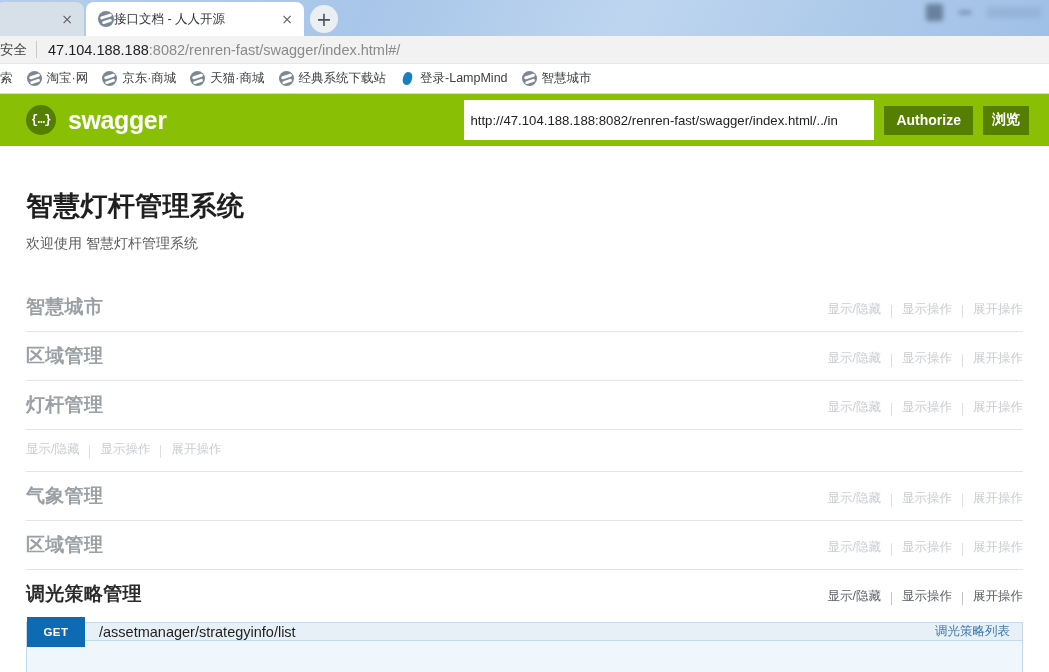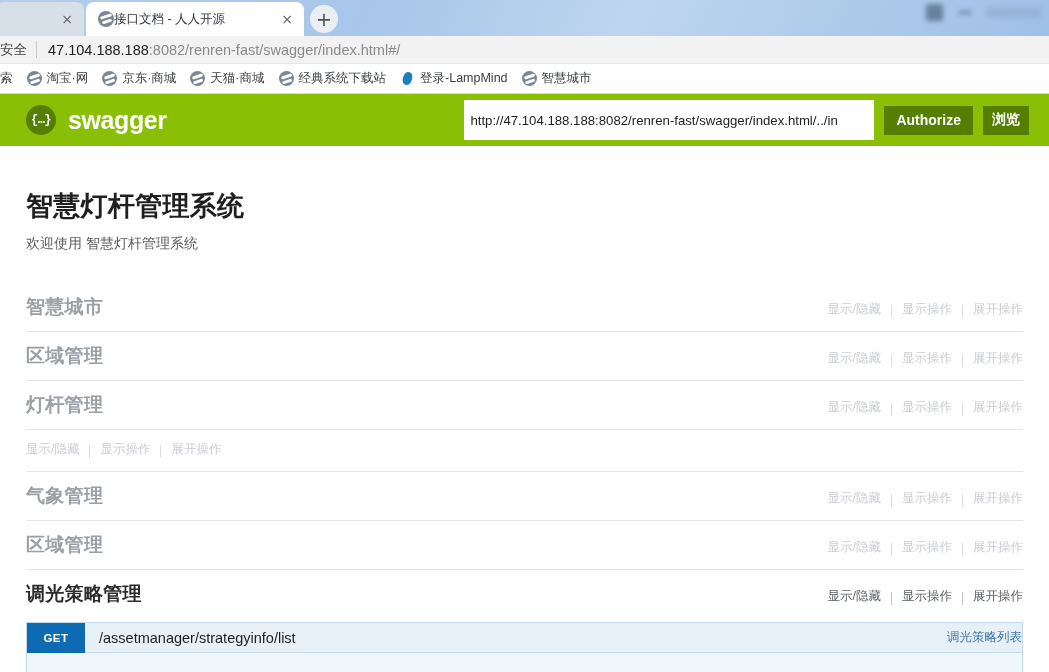--- a/index.html
+++ b/index.html
@@ -263,39 +263,40 @@
   .endpoint {
     border: 1px solid #c3d9ec;
     border-radius: 0;
     margin: 4px 0 0 0;
     background: #f0f7fc;
   }
   .endpoint-head {
     display: flex; align-items: center;
     background: #e7f0f7;
     border-bottom: 1px solid #c3d9ec;
-    height: 30px;
+    height: 18px;
   }
   .method {
     background: #0f6ab4;
     color: #ffffff;
     font-size: 11.5px;
     font-weight: bold;
     width: 58px;
     height: 30px;
     display: flex; align-items: center; justify-content: center;
     letter-spacing: 0.5px;
   }
   .endpoint-path {
     flex: 1 1 auto;
     padding-left: 14px;
     font-size: 14.5px;
     color: #1f1f1f;
   }
   .endpoint-summary {
+    padding-right: 12px;
     font-size: 12.5px;
     color: #3b77ad;
   }
   .endpoint-body {
     background: #f0f7fc;
     padding: 22px 0 16px 30px;
   }
 </style>
 </head>
 <body>

